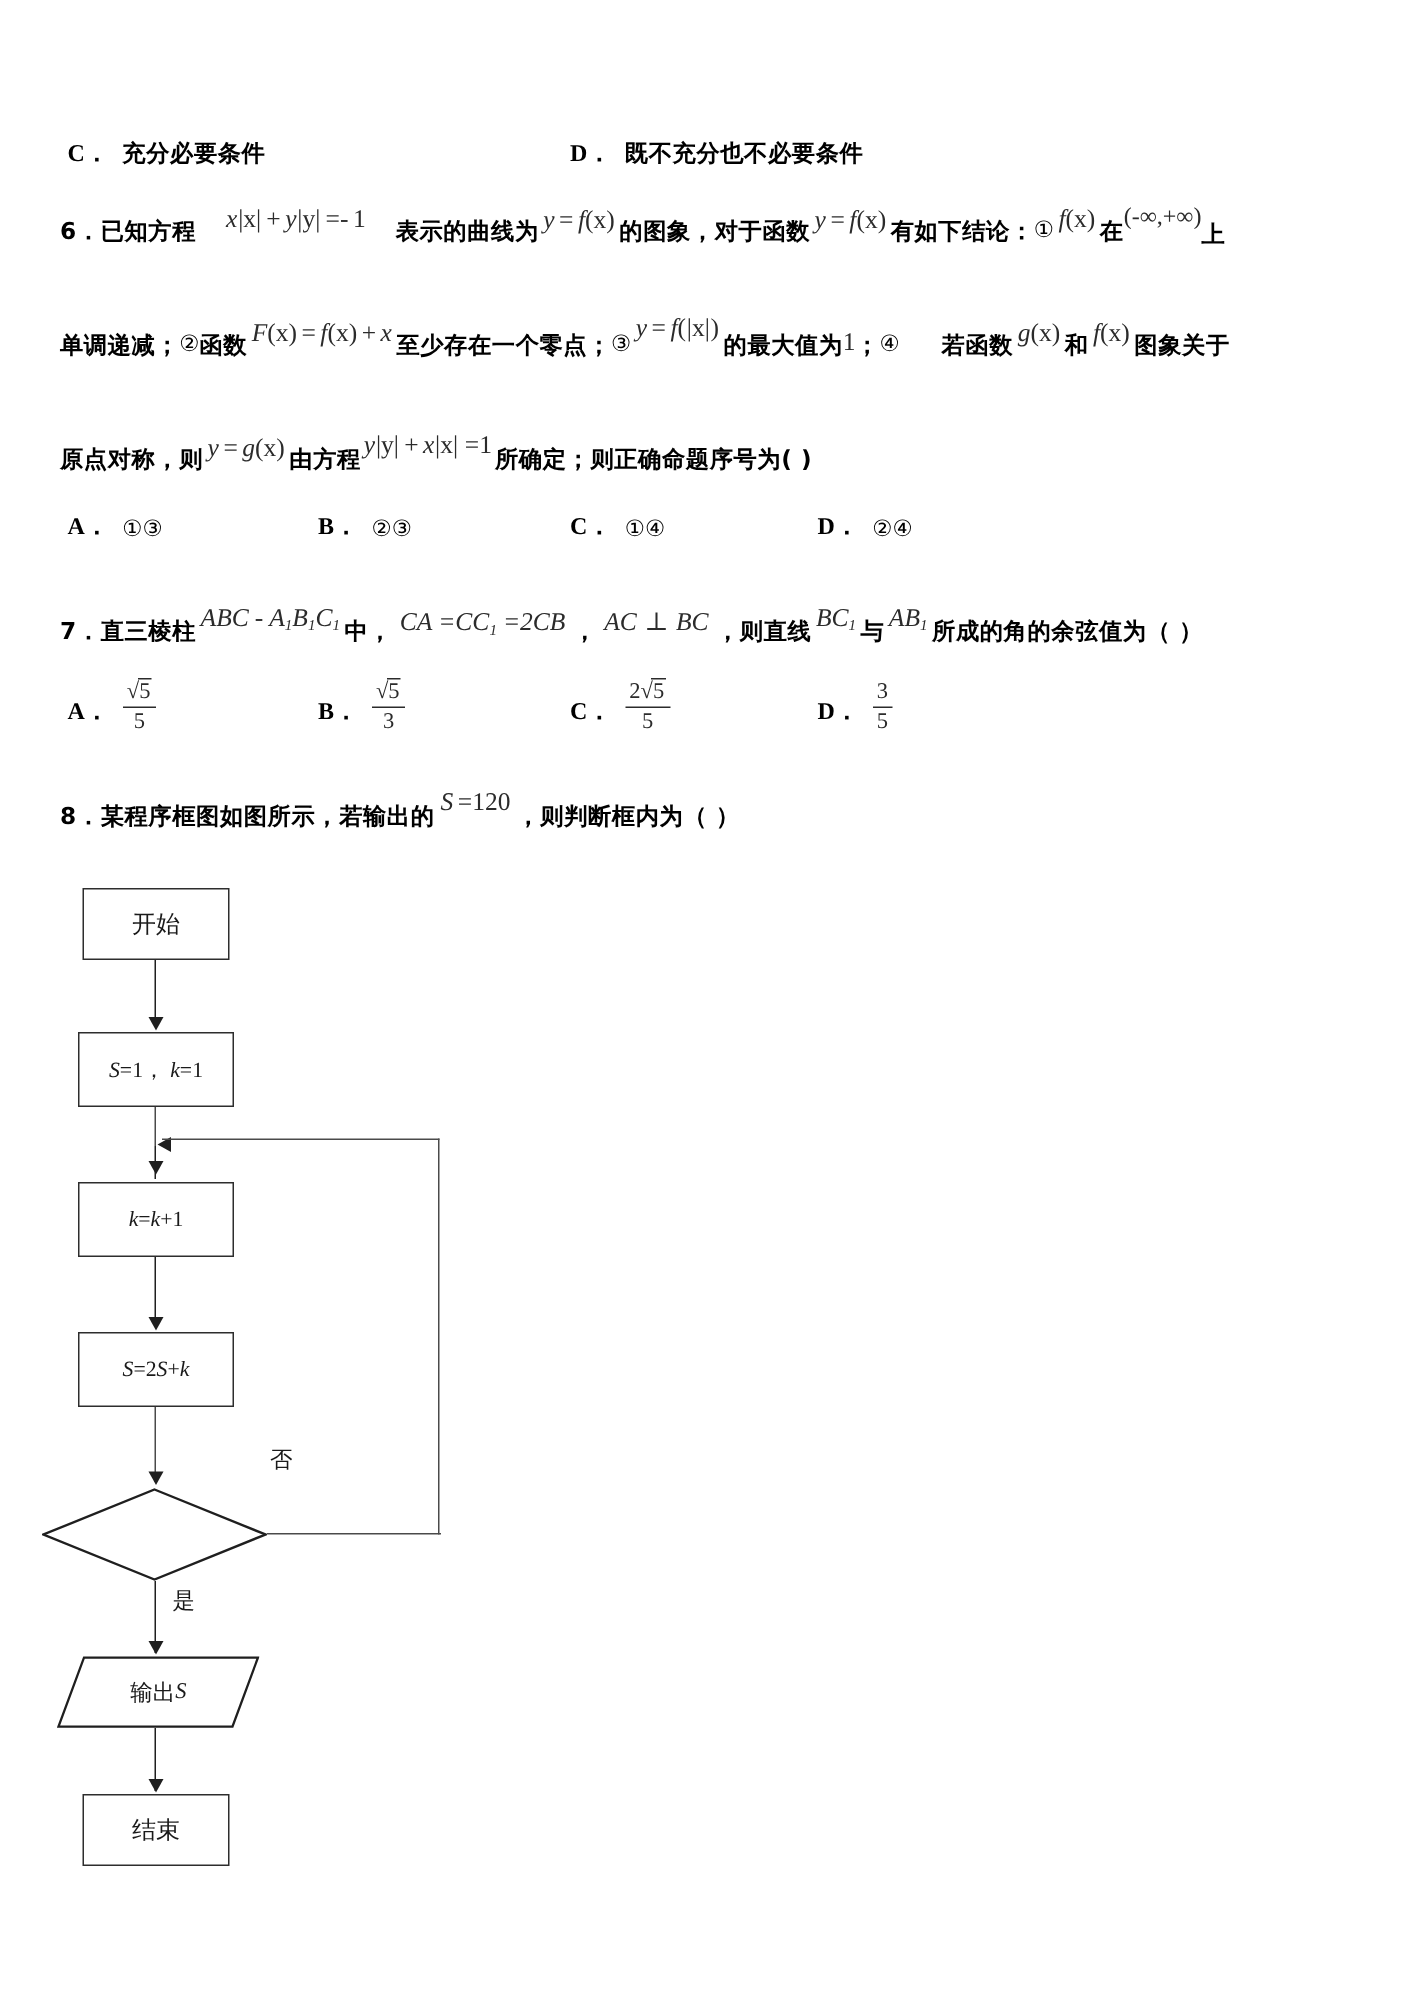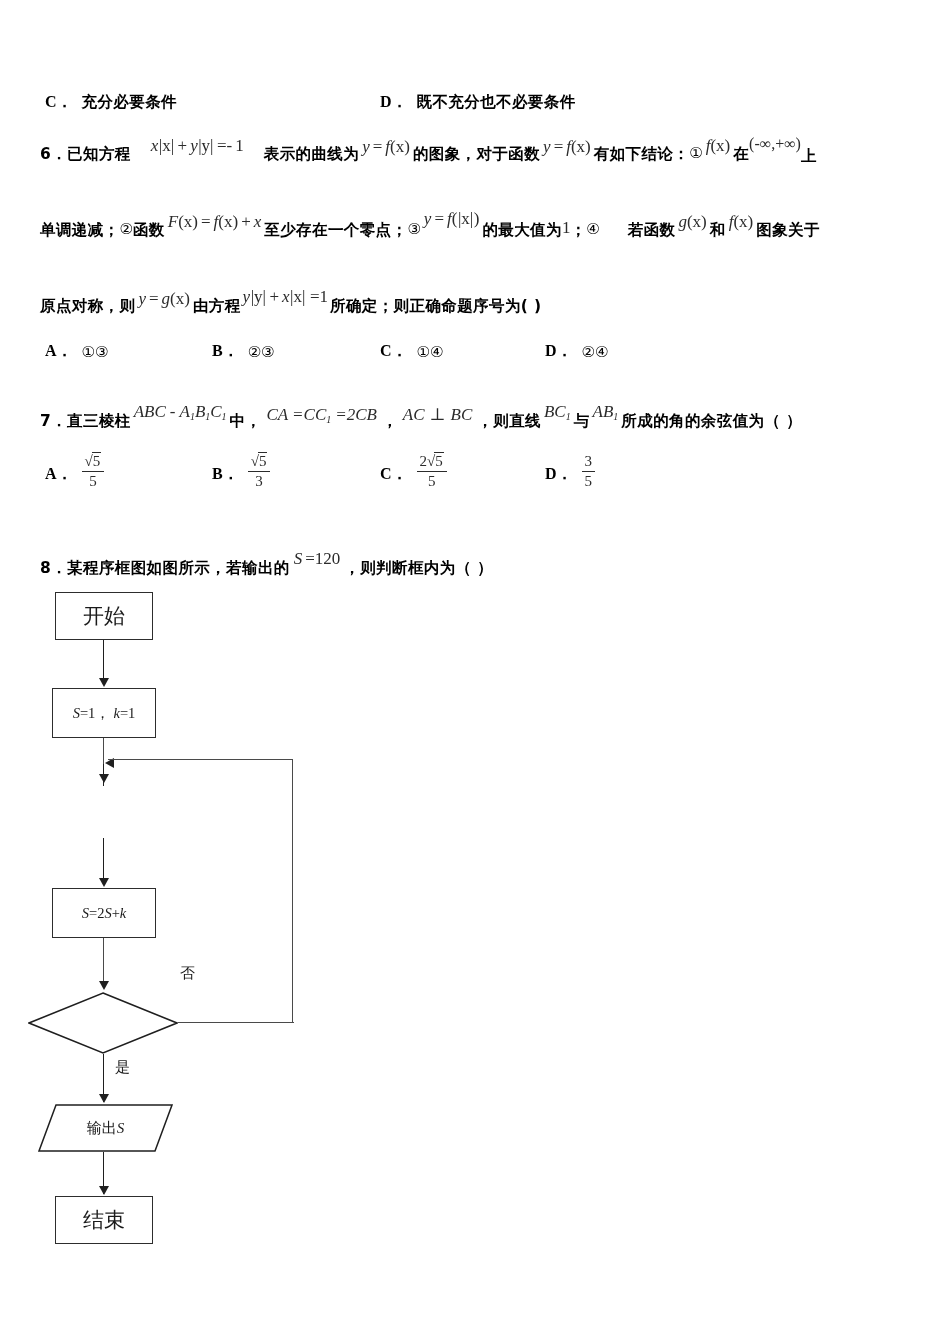--- a/index.html
+++ b/index.html
@@ -114,21 +114,21 @@
     position: absolute;
     border: 1.5px solid #2d2d2d;
     background: #ffffff;
     box-sizing: border-box;
     display: flex;
     align-items: center;
     justify-content: center;
   }
   .fbox-lab {
     font-family: Liberation Mono, monospace;
-    font-size: 21px;
+    font-size: 16px;
     color: #1a1a1a;
   }
   .fbox-math {
     font-family: "Liberation Serif", "DejaVu Serif", serif;
     font-size: 14.5px;
     color: #1a1a1a;
     white-space: nowrap;
   }
   .fbox-math i { font-style: italic; }
 
@@ -319,21 +319,21 @@
     <span class="opt-letter">D．</span>
     <span class="frac">
       <span class="num">3</span>
       <span class="den">5</span>
     </span>
   </div>
 </div>
 
 <div class="row" style="left:40px; top:530px;">
   <span class="cn" style="position:relative; top:4px;">8．</span>
-  <span class="cn" style="position:relative; top:4px;margin-top:24px;">某程序框图如图所示，若输出的</span>
+  <span class="cn" style="position:relative; top:4px;">某程序框图如图所示，若输出的</span>
   <span style="position:relative; top:-5px; margin:0 4px;">
     <span class="mi">S</span><span class="mr" style="margin-left:3px;">=120</span>
   </span>
   <span class="cn" style="position:relative; top:4px;">，则判断框内为（   ）</span>
 </div>
 
 <div id="flowchart">
 
   <div class="fbox" style="left:55px; top:32px; width:98px; height:48px;">
     <span class="fbox-lab">开始</span>
@@ -343,20 +343,23 @@
 
   <div class="fbox" style="left:52px; top:128px; width:104px; height:50px;">
     <span class="fbox-math"><i>S</i><span>=1，</span>&nbsp;<i>k</i><span>=1</span></span>
   </div>
   <div class="edge v" style="left:103px; top:178px; height:26px;"></div>
 
   <div class="edge v dark" style="left:103px; top:204px; height:22px;"></div>
   <div class="arrowhead" style="left:99px; top:214px;"></div>
   <div class="arrowhead left" style="left:105px; top:198px;"></div>
 
+  <div class="fbox" style="left:52px; top:228px; width:104px; height:50px;">
+    <span class="fbox-math"><i>k</i><span>=</span><i>k</i><span>+1</span></span>
+  </div>
   <div class="edge v dark" style="left:103px; top:278px; height:44px;"></div>
   <div class="arrowhead" style="left:99px; top:318px;"></div>
 
   <div class="fbox" style="left:52px; top:328px; width:104px; height:50px;">
     <span class="fbox-math"><i>S</i><span>=2</span><i>S</i><span>+</span><i>k</i></span>
   </div>
   <div class="edge v" style="left:103px; top:378px; height:50px;"></div>
   <div class="arrowhead" style="left:99px; top:421px;"></div>
 
   <div class="diamond" style="left:28px; top:432px; width:150px; height:62px;">

